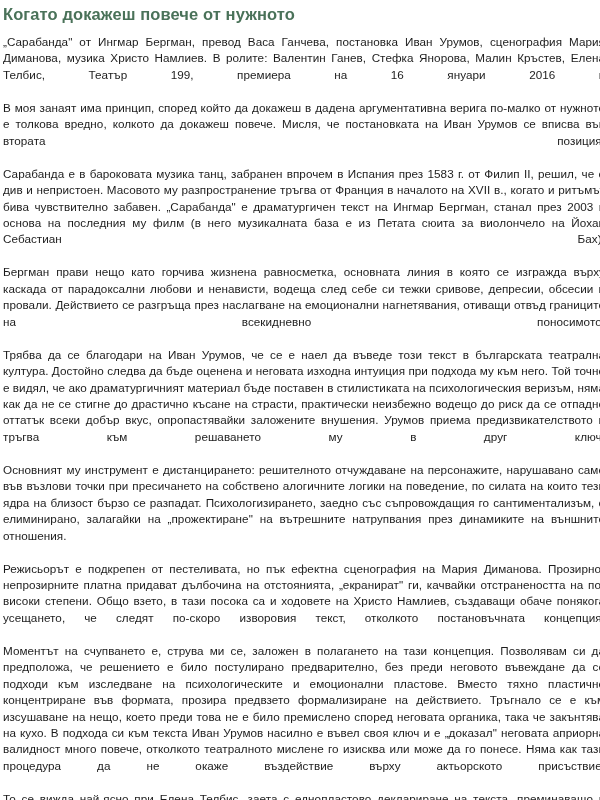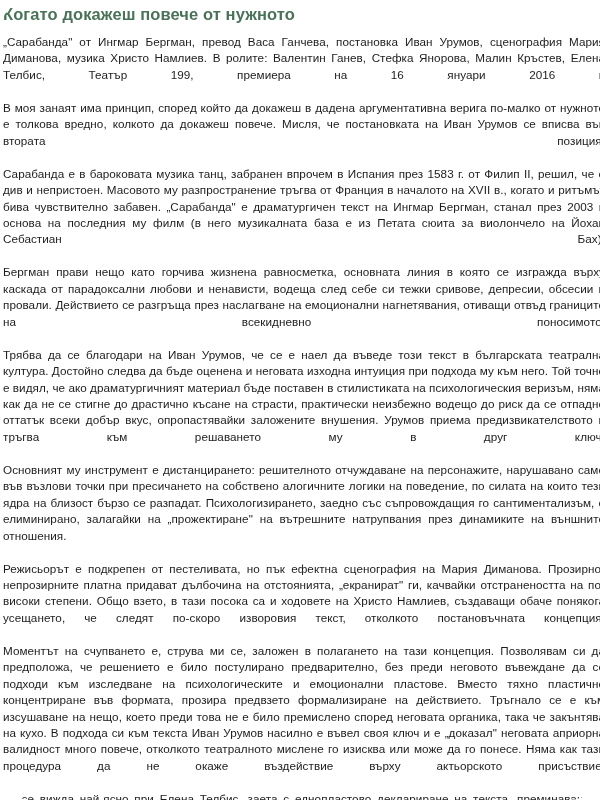--- a/index.html
+++ b/index.html
@@ -15,21 +15,20 @@
     font-family: "Liberation Sans", "DejaVu Sans", sans-serif;
   }
   #page {
     width: 600px;
     height: 800px;
     overflow: hidden;
     position: relative;
     background: #ffffff;
     box-sizing: border-box;
     padding: 4px 0 0 3px;
-    border-radius: 31px;
   }
   #article-title {
     font-size: 16.5px;
     font-weight: bold;
     color: #4a7259;
     letter-spacing: 0.1px;
     line-height: 20px;
     margin: 0 0 10px 0;
     white-space: nowrap;
   }

